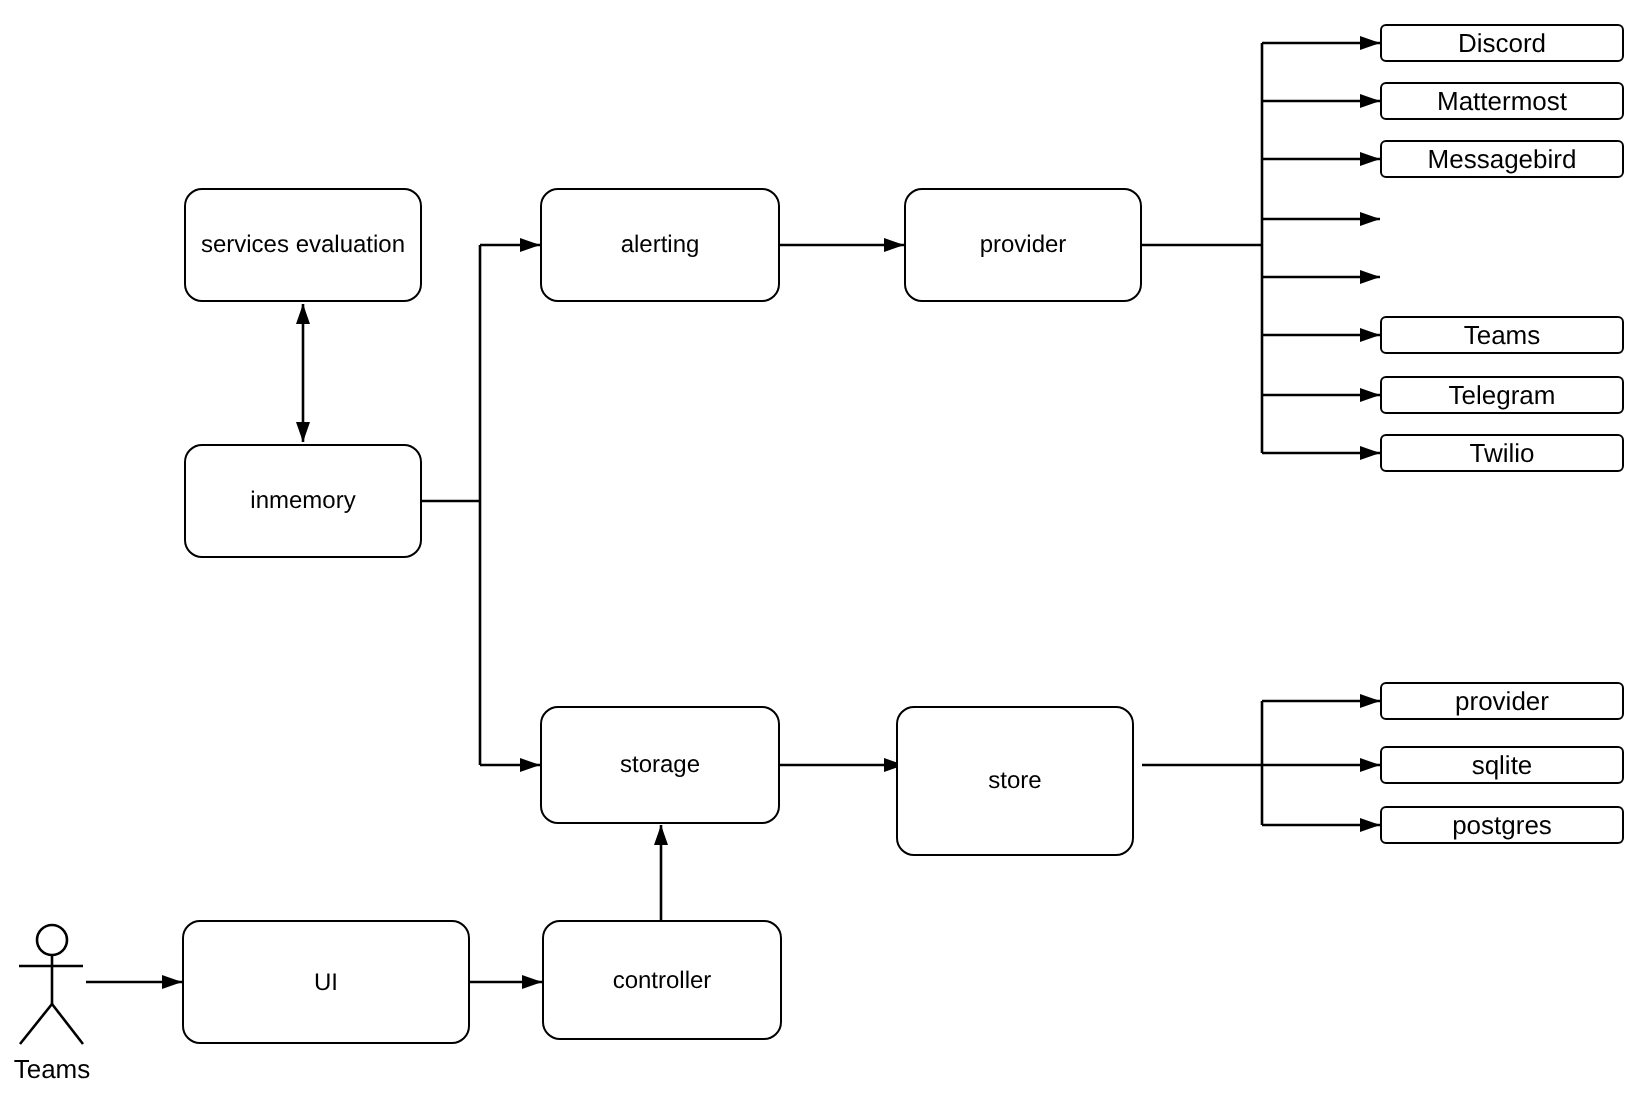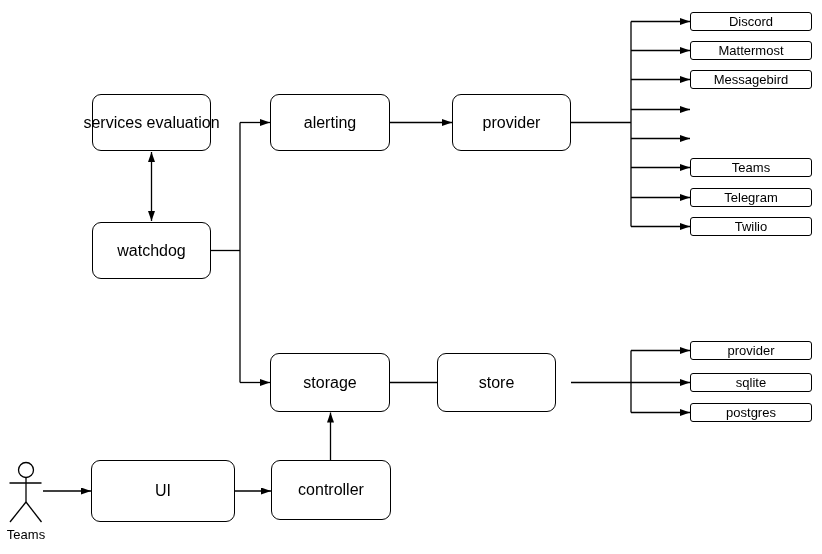--- a/index.html
+++ b/index.html
@@ -19,21 +19,21 @@
   }
   .node {
     position: absolute;
     box-sizing: border-box;
     background: #ffffff;
     border: 1.3px solid #000000;
     border-radius: 9px;
     display: flex;
     align-items: center;
     justify-content: center;
-    font-size: 16px;
+    font-size: 12px;
     line-height: 1.2;
     text-align: center;
     white-space: nowrap;
   }
   .leaf {
     border-radius: 3px;
     font-size: 13px;
   }
   .actor-label {
     position: absolute;
@@ -97,36 +97,36 @@
         <line x1="26" y1="502" x2="41.5" y2="522"></line>
       </g>
     </g>
   </svg>
 
   <div class="node" style="left:92px; top:94px; width:119px; height:57px;">
     <span>services evaluation</span>
   </div>
 
   <div class="node" style="left:92px; top:222px; width:119px; height:57px;">
-    <span>watchdog</span>
+    <span>inmemory</span>
   </div>
 
   <div class="node" style="left:270px; top:94px; width:120px; height:57px;">
     <span>alerting</span>
   </div>
 
   <div class="node" style="left:452px; top:94px; width:119px; height:57px;">
     <span>provider</span>
   </div>
 
   <div class="node" style="left:270px; top:353px; width:120px; height:59px;">
     <span>storage</span>
   </div>
 
-  <div class="node" style="left:437px; top:353px; width:119px; height:59px;">
+  <div class="node" style="left:448px; top:353px; width:119px; height:75px;">
     <span>store</span>
   </div>
 
   <div class="node" style="left:91px; top:460px; width:144px; height:62px;">
     <span>UI</span>
   </div>
 
   <div class="node" style="left:271px; top:460px; width:120px; height:60px;">
     <span>controller</span>
   </div>

